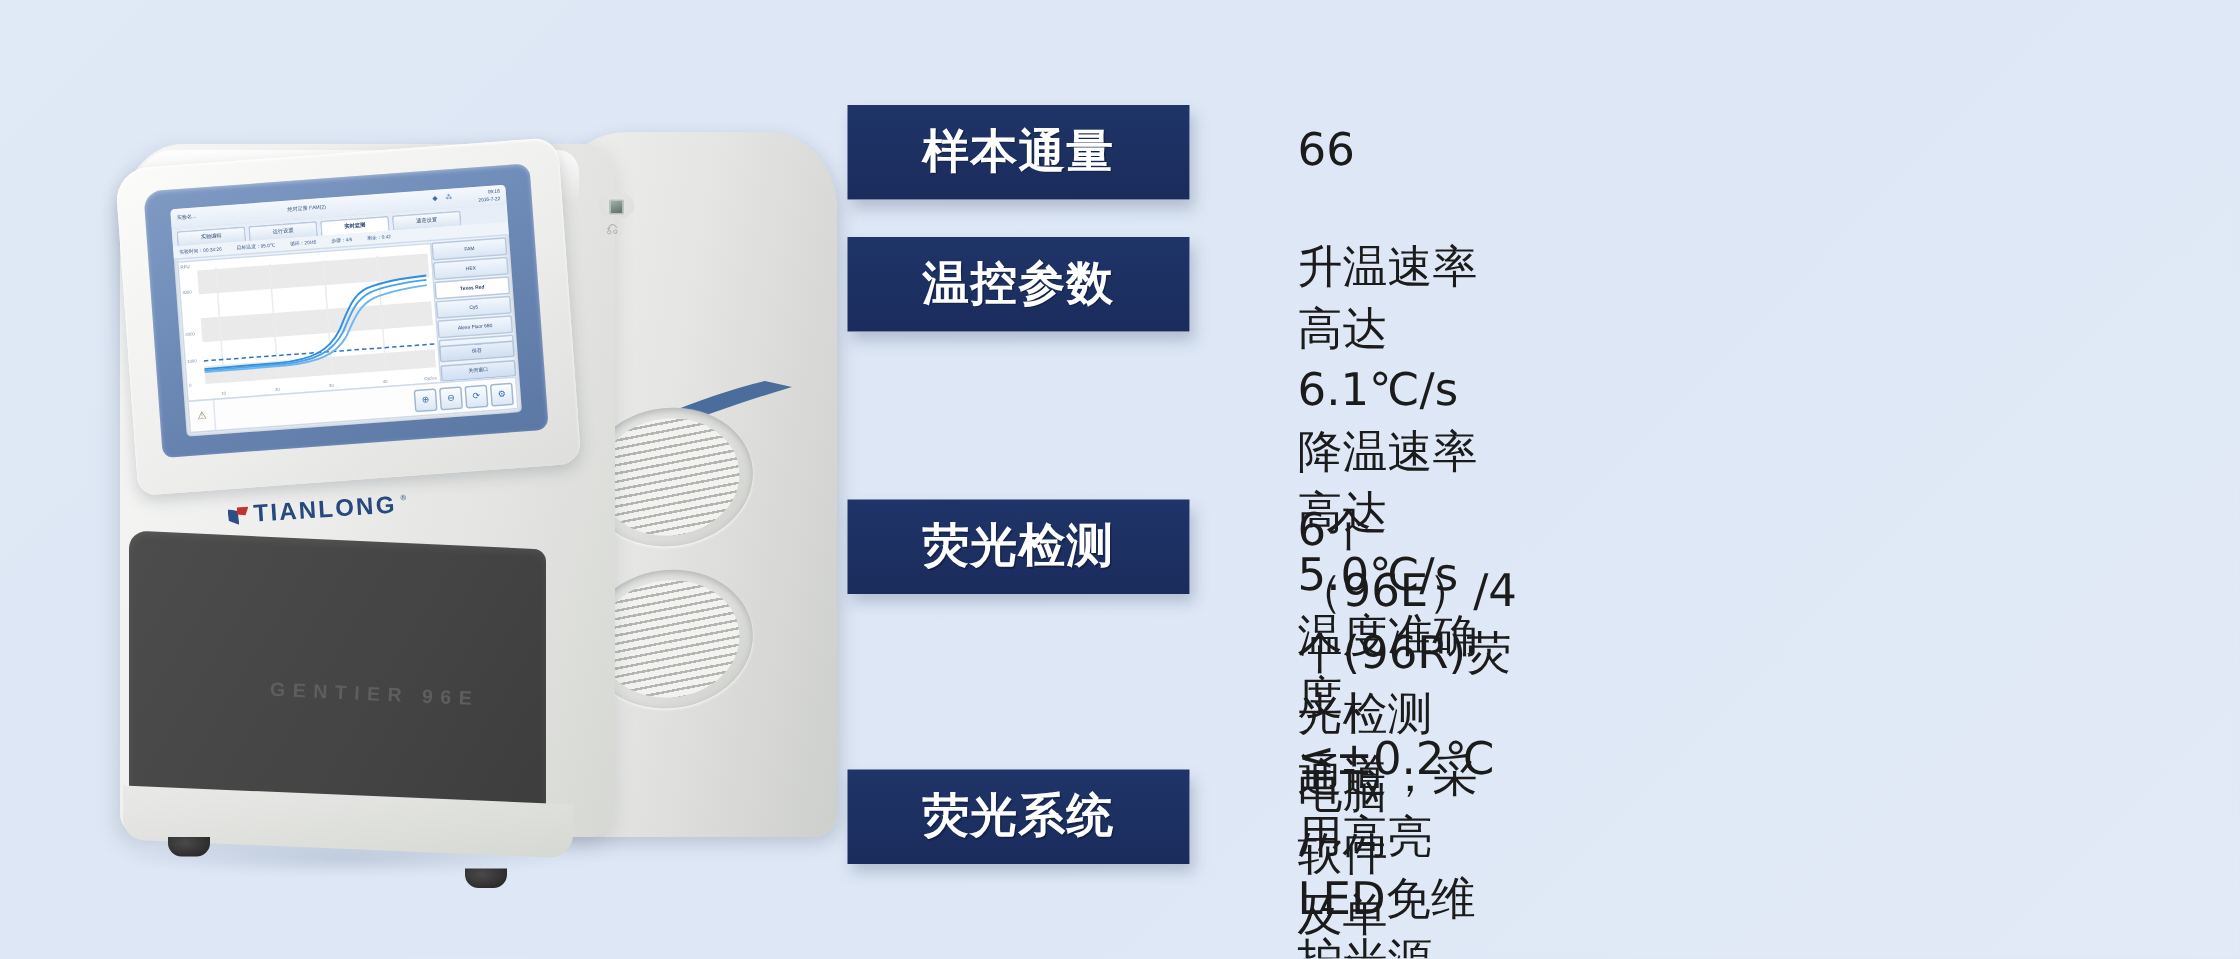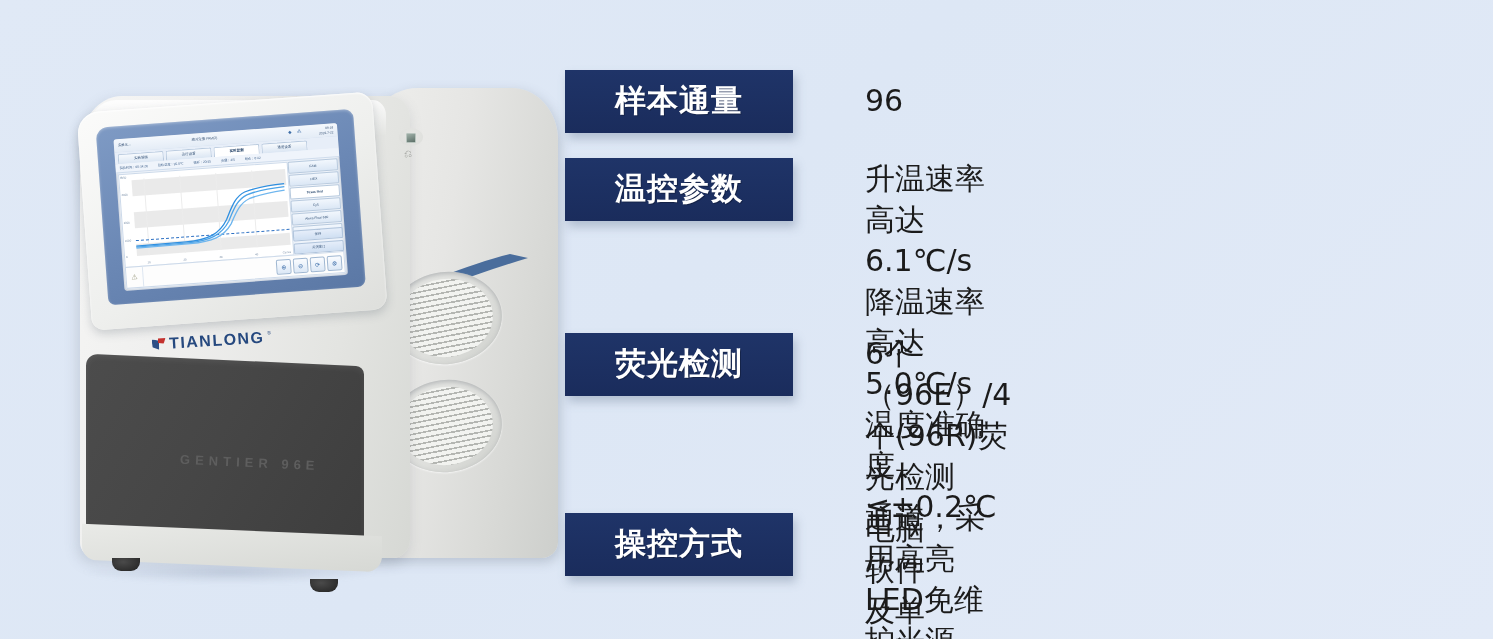--- a/index.html
+++ b/index.html
@@ -577,37 +577,37 @@
       <div class="foot f1"></div>
       <div class="foot f2"></div>
 
     </div>
   </div>
 
   <div class="specs">
 
     <div class="spec-row">
       <div class="badge" style="top:70px;">样本通量</div>
-      <div class="value" style="top:80px;">96</div>
+      <div class="value" style="top:80px;">66</div>
     </div>
 
     <div class="spec-row">
       <div class="badge" style="top:158px;">温控参数</div>
       <div class="value" style="top:158px;">升温速率高达6.1℃/s
 降温速率高达5.0℃/s
 温度准确度≤±0.2℃</div>
     </div>
 
     <div class="spec-row">
       <div class="badge" style="top:333px;">荧光检测</div>
       <div class="value" style="top:333px;">6个（96E）/4个(96R)荧光检测
 通道，采用高亮LED免维护光源，
 7秒完成96孔所有荧光通道扫描</div>
     </div>
 
     <div class="spec-row">
-      <div class="badge" style="top:513px;">操控方式</div>
+      <div class="badge" style="top:513px;">荧光系统</div>
       <div class="value" style="top:508px;">电脑软件及单机运行皆可，脱离
 电脑可至少存储1000次数据</div>
     </div>
 
   </div>
 </div>
 
 </body></html>

